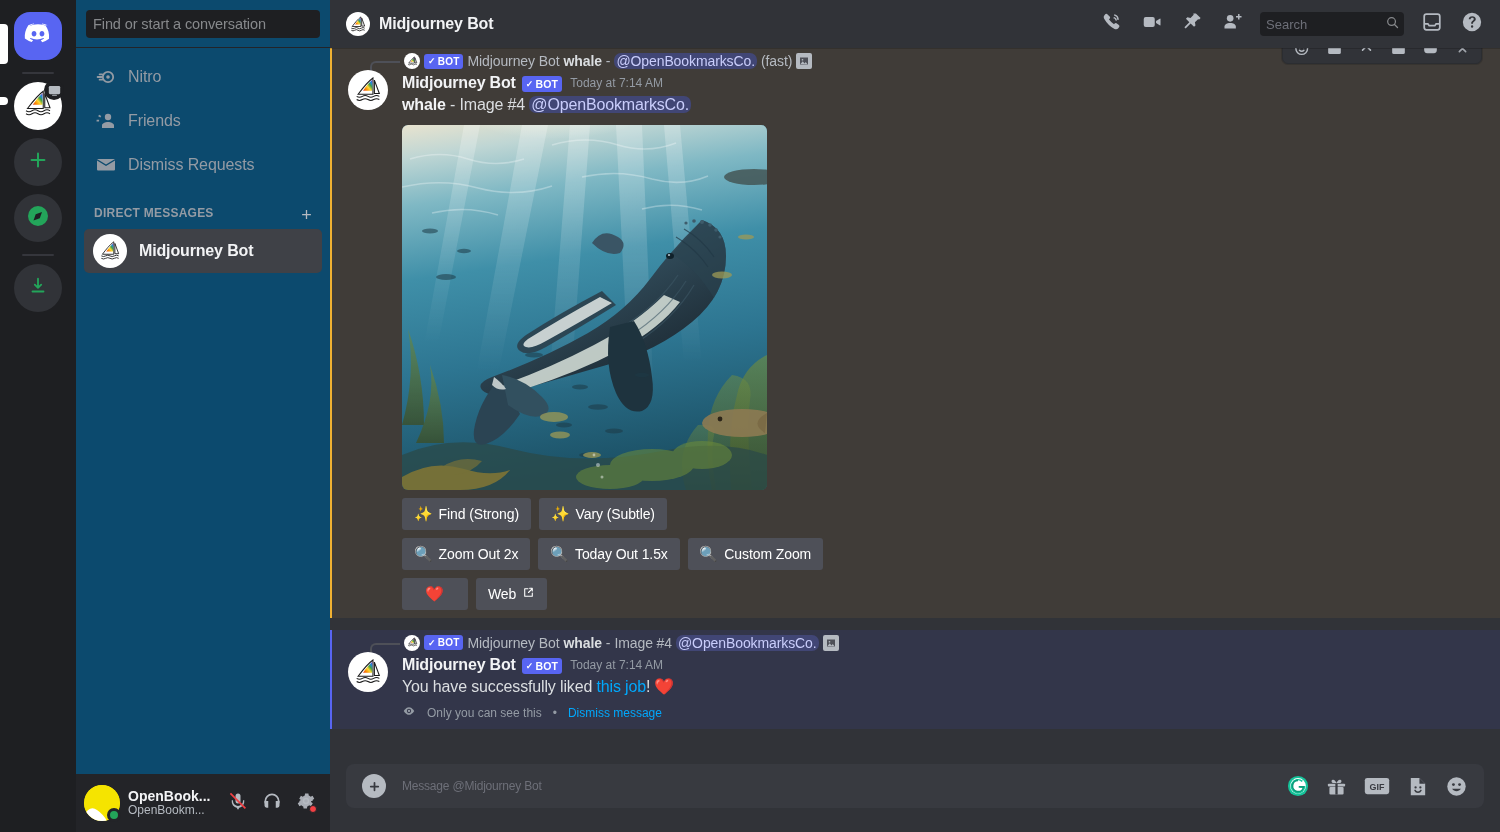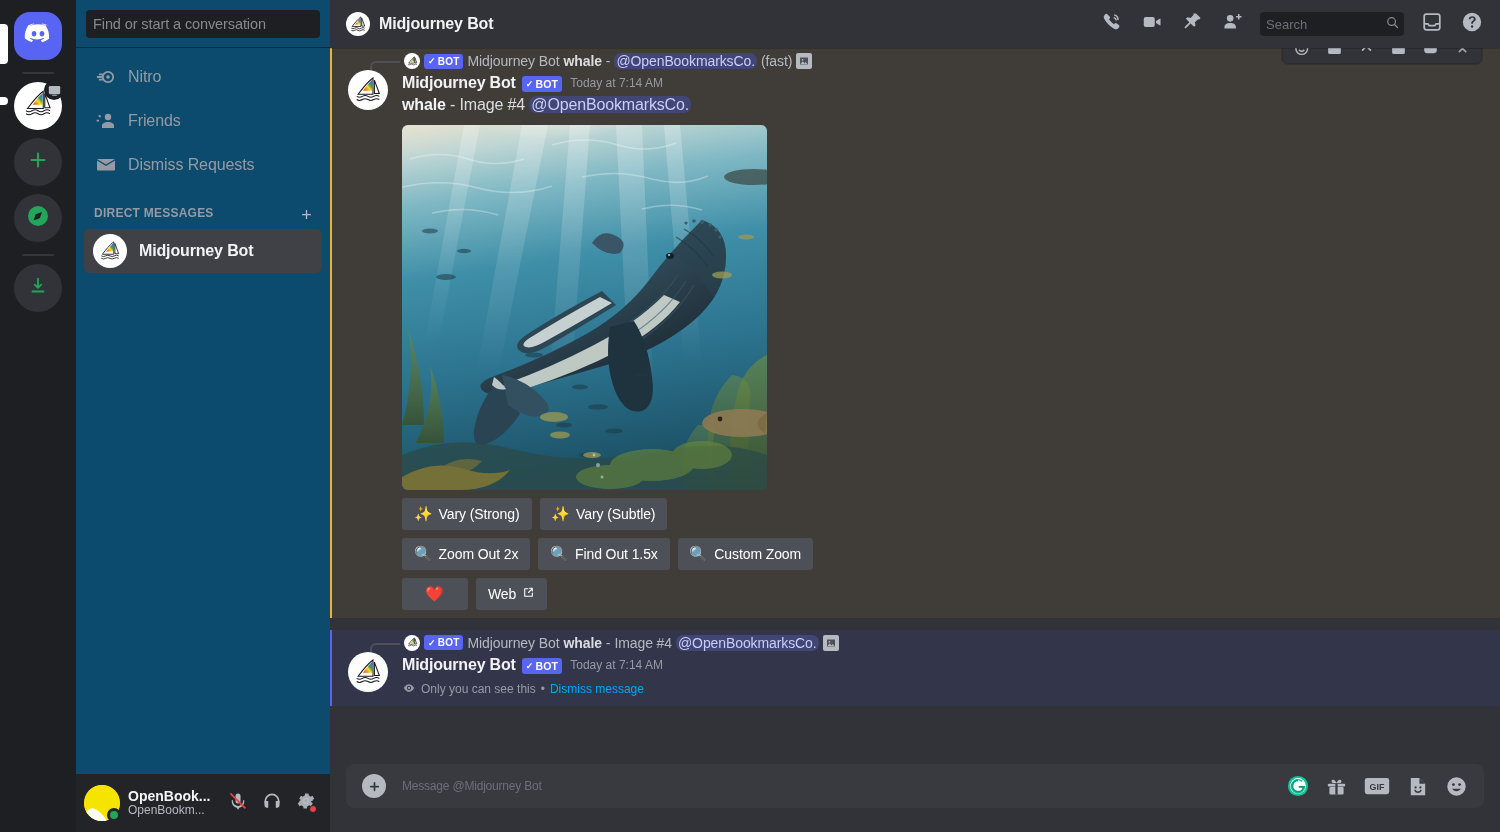--- a/index.html
+++ b/index.html
@@ -194,21 +194,21 @@
   .dbtn {
     height: 32px; min-width: 60px; background: #4e5058; border-radius: 3px;
     display: inline-flex; align-items: center; justify-content: center; gap: 6px;
     padding: 0 12px; color: #fff; font-size: 14px; font-weight: 500;
     cursor: pointer; border: none; letter-spacing: -.1px;
   }
   .dbtn .emo { font-size: 15px; line-height: 1; }
 
   
   .eph-foot {
-    display: flex; align-items: center; gap: 5px; margin-top: 7px;
+    display: flex; align-items: center; gap: 11px; margin-top: 7px;
     font-size: 12px; color: #949ba4;
   }
 
   
   .composer-wrap { padding: 0 16px 24px; background: #313338; }
   .composer {
     background: #383a40; border-radius: 8px; min-height: 44px;
     display: flex; align-items: center; padding: 0 16px 0 16px;
   }
   .comp-plus {
@@ -763,36 +763,36 @@
               <circle cx="196" cy="340" r="2"></circle>
                 <circle cx="200" cy="352" r="1.5"></circle>
               <circle cx="192" cy="330" r="1.4"></circle>
             </g>
           </svg>
         </div>
 
         <div class="btn-row">
           <button class="dbtn">
             <span class="emo">✨</span>
-            <span>Vary (Strong)</span>
+            <span>Find (Strong)</span>
           </button>
           <button class="dbtn">
             <span class="emo">✨</span>
             <span>Vary (Subtle)</span>
           </button>
         </div>
 
         <div class="btn-row">
           <button class="dbtn">
             <span class="emo">🔍</span>
             <span>Zoom Out 2x</span>
           </button>
           <button class="dbtn">
             <span class="emo">🔍</span>
-            <span>Find Out 1.5x</span>
+            <span>Today Out 1.5x</span>
           </button>
           <button class="dbtn">
             <span class="emo">🔍</span>
             <span>Custom Zoom</span>
           </button>
         </div>
 
         <div class="btn-row">
           <button class="dbtn" style="min-width:66px;">
             <span class="emo">❤️</span>
@@ -867,20 +867,24 @@
 
         <div class="msg-head">
           <span class="msg-author">Midjourney Bot</span>
           <span class="bot-tag">
             <span class="chk">✓</span>
             <span>BOT</span>
           </span>
           <span class="msg-ts">Today at 7:14 AM</span>
         </div>
 
+        <div class="msg-body">
+          <span>You have successfully liked </span><span class="link">this job</span><span>!</span>
+          <span class="emo">❤️</span>
+        </div>
 
         <div class="eph-foot">
           <span>
             <svg width="14" height="14" viewBox="0 0 24 24" fill="#949ba4">
               <path d="M12 5.5C6.8 5.5 3 12 3 12s3.8 6.5 9 6.5 9-6.5 9-6.5-3.8-6.5-9-6.5zm0 10.2a3.7 3.7 0 110-7.4 3.7 3.7 0 010 7.4z"></path>
               <circle cx="12" cy="12" r="2"></circle>
             </svg>
           </span>
           <span>Only you can see this</span>
           <span>•</span>

